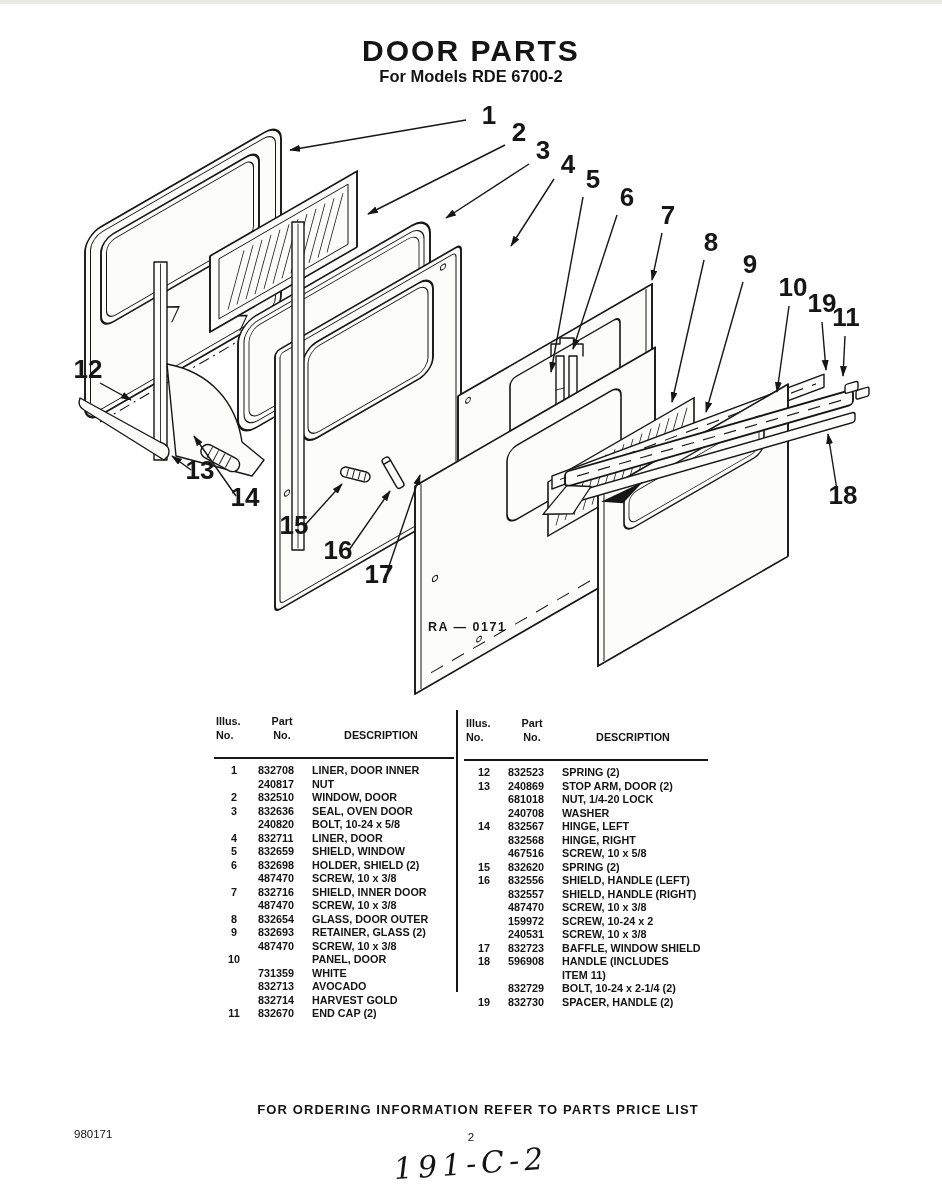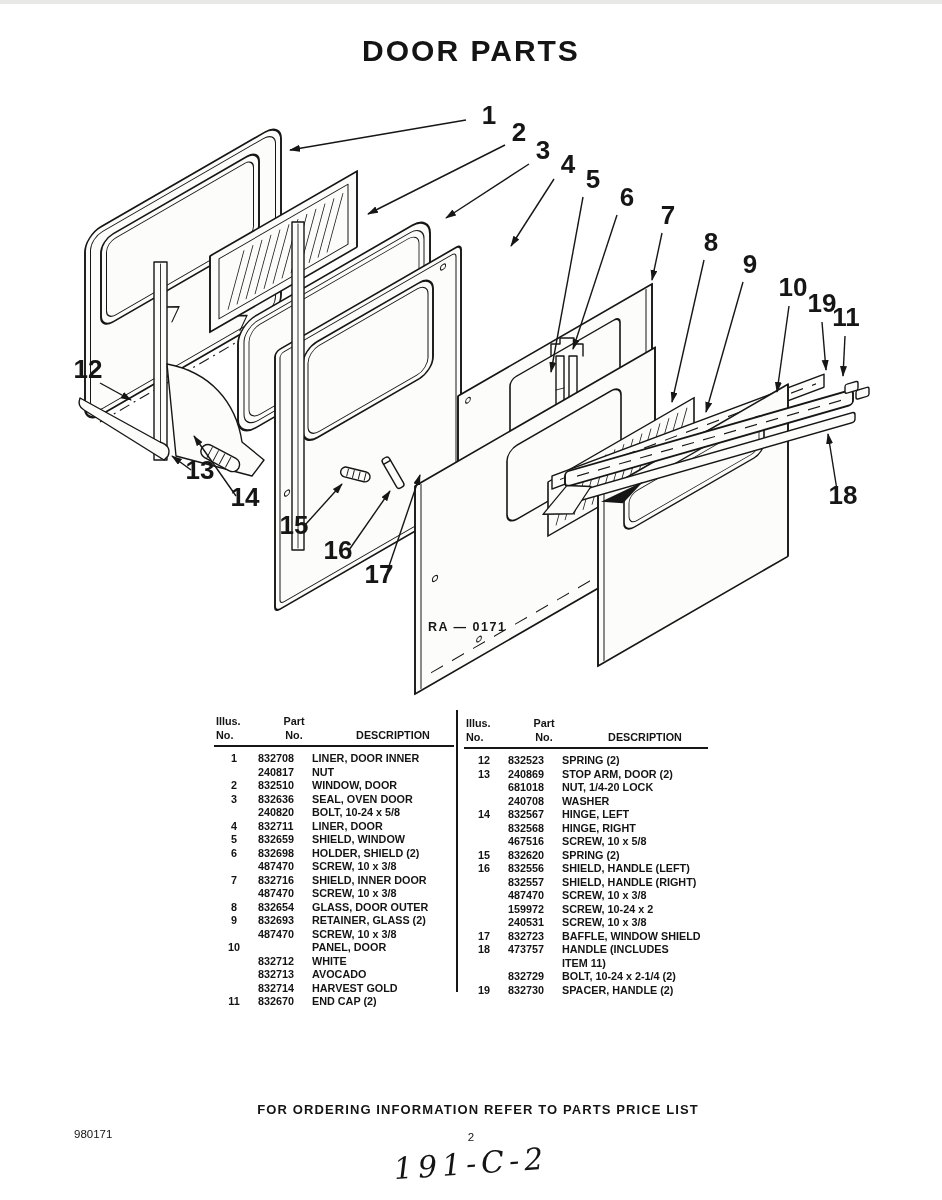--- a/index.html
+++ b/index.html
@@ -25,22 +25,22 @@
   .co-num{font-family:"Liberation Sans",sans-serif;font-size:26px;font-weight:bold;
           fill:#161616;text-anchor:middle;}
   .fig-label{font-family:"Liberation Sans",sans-serif;font-size:12.5px;font-weight:bold;
           fill:#161616;letter-spacing:1.5px;}
   .blk{fill:#161616;stroke:none;}
 
   
   .parts-table{position:absolute;font-size:10.8px;font-weight:bold;line-height:13.5px;}
   #left-table{left:214px;top:711px;width:240px;}
   #right-table{left:464px;top:713px;width:244px;}
-  .tbl-head{display:grid;grid-template-columns:40px 54px 1fr;column-gap:12px;
-            border-bottom:2.2px solid #161616;padding-bottom:3px;}
+  .tbl-head{display:grid;grid-template-columns:40px 54px 1fr;column-gap:0;
+            border-bottom:2.2px solid #161616;padding-bottom:15px;}
   .tbl-head span{display:block;}
   .h-illus{grid-column:1;text-align:left;padding-left:2px;}
   .h-part{grid-column:2;text-align:center;padding-left:2px;}
   .h-desc{grid-column:3;text-align:center;}
   .tbl-body{margin-top:5px;}
   .tbl-row{display:grid;grid-template-columns:40px 54px 1fr;}
   .c-illus{text-align:center;}
   .c-part{text-align:left;padding-left:4px;}
   .c-desc{text-align:left;padding-left:4px;white-space:nowrap;}
   #table-divider{position:absolute;left:456px;top:706px;width:1.8px;height:282px;background:#161616;}
@@ -54,20 +54,21 @@
                font-family:"DejaVu Serif",serif;font-style:italic;font-size:30px;
                letter-spacing:5px;transform:rotate(-4deg);}
 </style>
 </head>
 <body>
 
 <div id="page">
 
   <div id="title-block">
     <div id="title-main">DOOR PARTS</div>
+    <div id="title-sub2">For Models RDE 6700-2</div>
   </div>
 
   <svg id="diagram-svg" viewBox="0 0 942 1200">
     <defs>
       <marker id="arrh" markerWidth="13" markerHeight="10" refX="10" refY="3.5" orient="auto" markerUnits="userSpaceOnUse">
         <path d="M0,0 L11,3.5 L0,7 Z" fill="#161616"></path>
       </marker>
     </defs>
 
     <line class="dashdot" x1="100" y1="418" x2="350" y2="272"></line>
@@ -345,21 +346,21 @@
           <span class="c-part">487470</span>
           <span class="c-desc">SCREW, 10 x 3/8</span>
         </div>
         <div class="tbl-row">
           <span class="c-illus">10</span>
           <span class="c-part"></span>
           <span class="c-desc">PANEL, DOOR</span>
         </div>
         <div class="tbl-row">
           <span class="c-illus"></span>
-          <span class="c-part">832712</span>
+          <span class="c-part">731359</span>
           <span class="c-desc">WHITE</span>
         </div>
         <div class="tbl-row">
           <span class="c-illus"></span>
           <span class="c-part">832713</span>
           <span class="c-desc">AVOCADO</span>
         </div>
         <div class="tbl-row">
           <span class="c-illus"></span>
           <span class="c-part">832714</span>
@@ -449,21 +450,21 @@
           <span class="c-part">240531</span>
           <span class="c-desc">SCREW, 10 x 3/8</span>
         </div>
         <div class="tbl-row">
           <span class="c-illus">17</span>
           <span class="c-part">832723</span>
           <span class="c-desc">BAFFLE, WINDOW SHIELD</span>
         </div>
         <div class="tbl-row">
           <span class="c-illus">18</span>
-          <span class="c-part">473757</span>
+          <span class="c-part">596908</span>
           <span class="c-desc">HANDLE (INCLUDES</span>
         </div>
         <div class="tbl-row">
           <span class="c-illus"></span>
           <span class="c-part"></span>
           <span class="c-desc">ITEM 11)</span>
         </div>
         <div class="tbl-row">
           <span class="c-illus"></span>
           <span class="c-part">832729</span>

